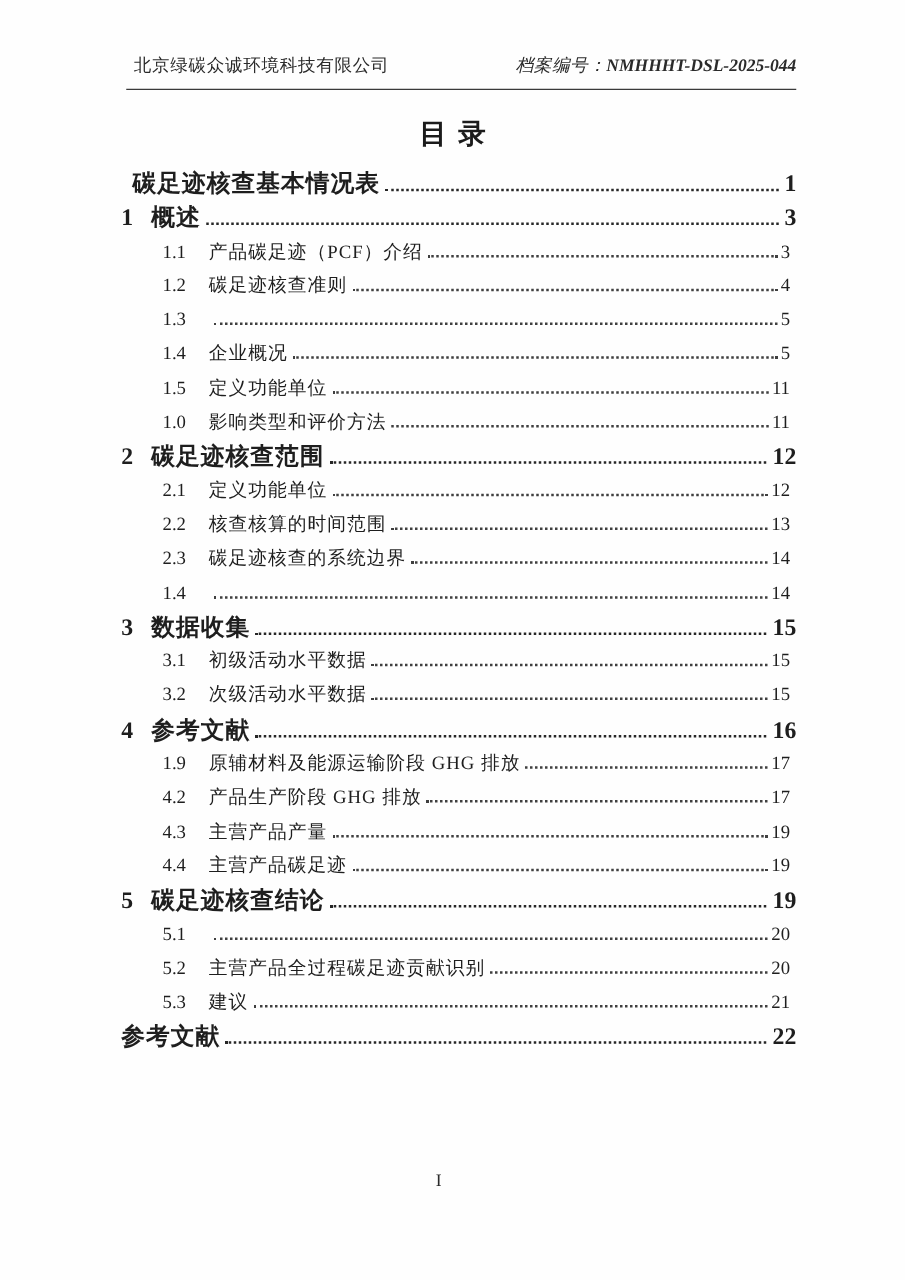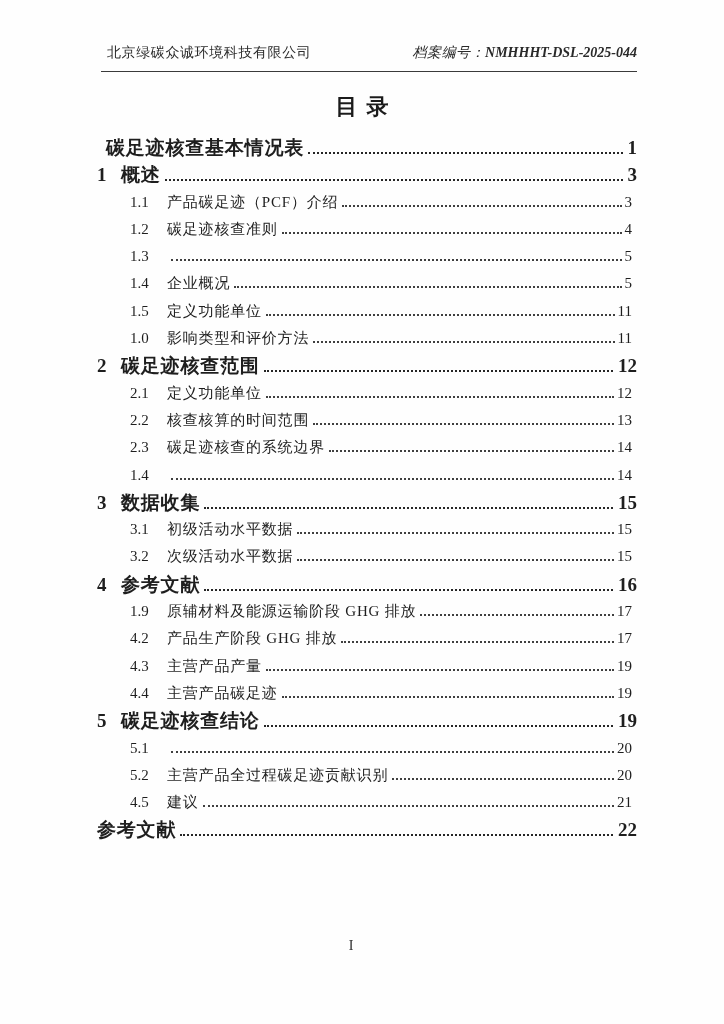--- a/index.html
+++ b/index.html
@@ -249,21 +249,21 @@
       <span class="toc-dots"></span>
       <span class="toc-page">20</span>
     </div>
       <div class="toc-row lv2">
       <span class="toc-num">5.2</span>
       <span class="toc-label">主营产品全过程碳足迹贡献识别</span>
       <span class="toc-dots"></span>
       <span class="toc-page">20</span>
     </div>
       <div class="toc-row lv2">
-      <span class="toc-num">4.5</span>
+      <span class="toc-num">5.3</span>
       <span class="toc-label">建议</span>
       <span class="toc-dots"></span>
       <span class="toc-page">21</span>
     </div>
       <div class="toc-row lv0 bold">
 
       <span class="toc-label">参考文献</span>
       <span class="toc-dots"></span>
       <span class="toc-page">22</span>
     </div>

